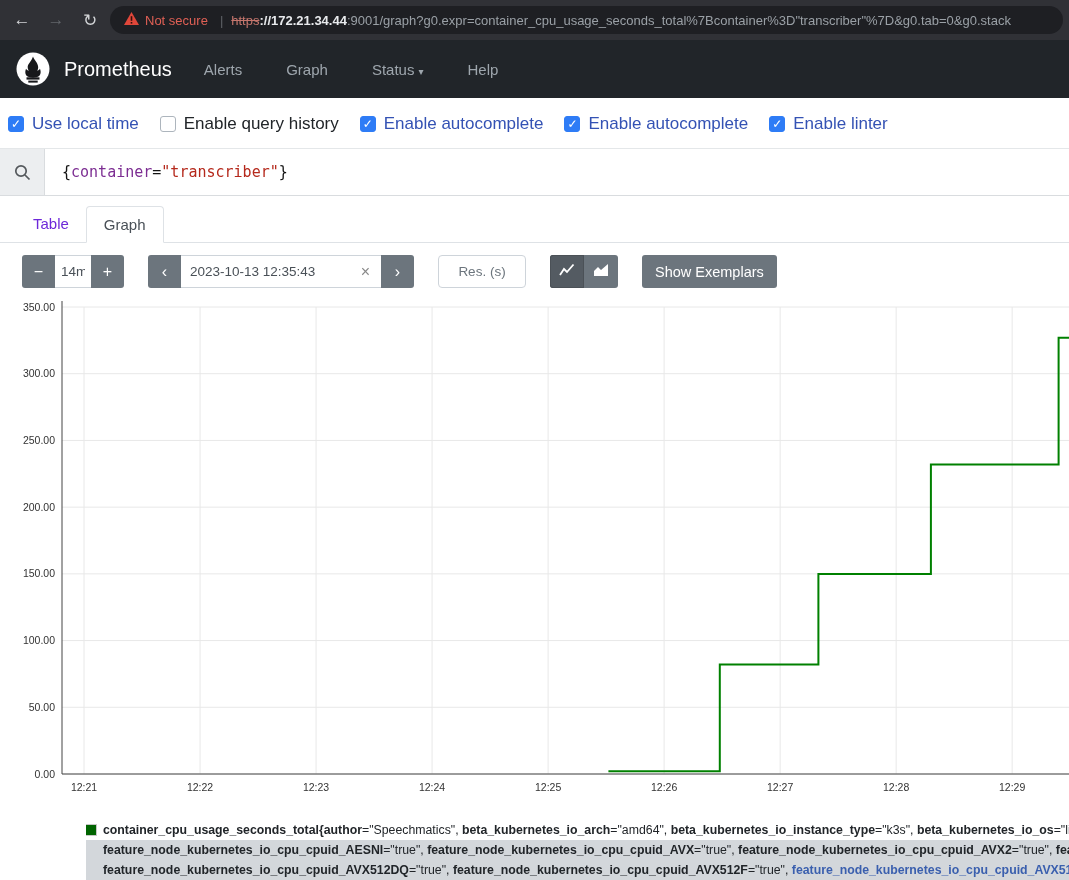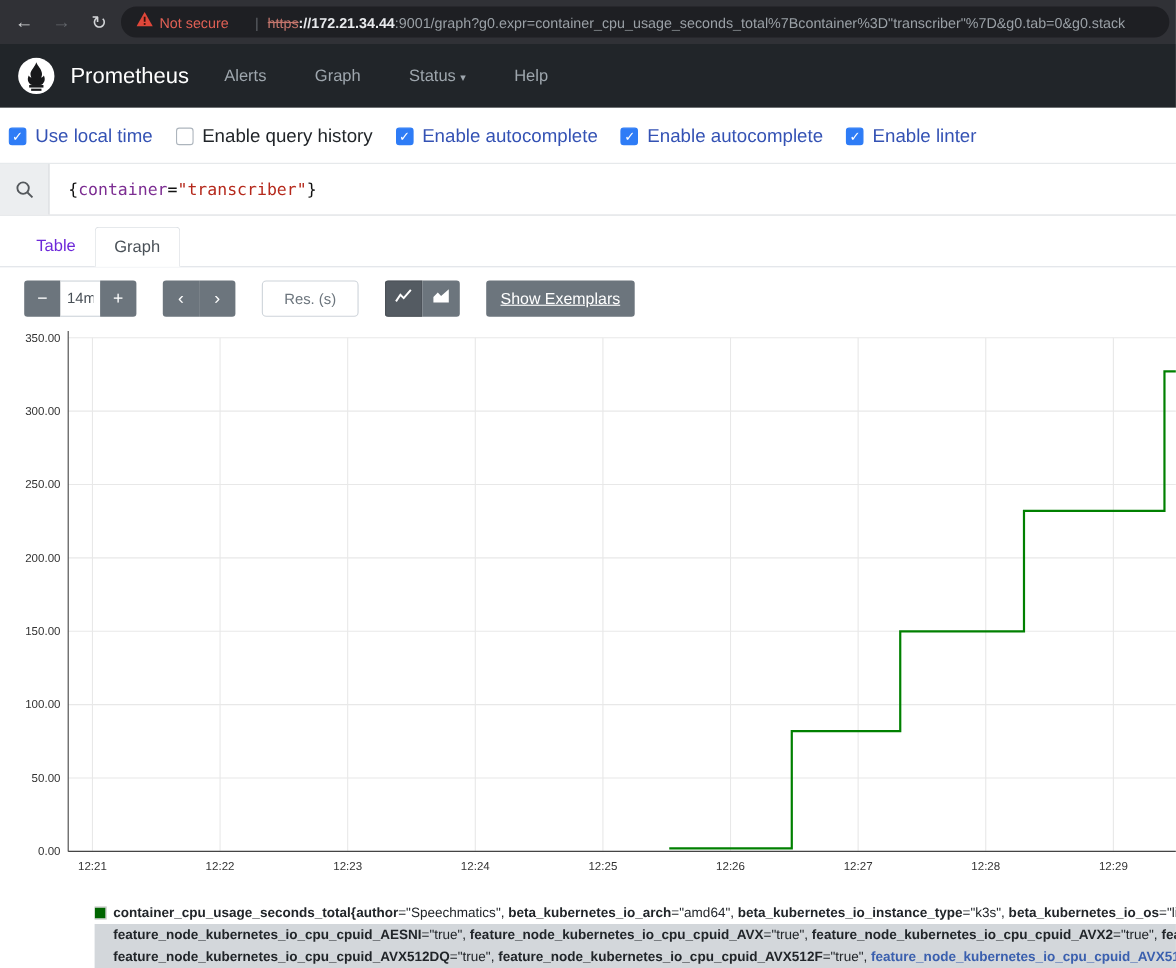--- a/index.html
+++ b/index.html
@@ -18,21 +18,21 @@
   .nav-btn{
     width:28px; height:28px; display:flex; align-items:center; justify-content:center;
     color:#d2d4d7; font-size:17px; border-radius:50%; cursor:pointer; flex:0 0 auto;
   }
   .nav-btn.disabled{ color:#62666b; }
   .address-bar{
     flex:1; height:28px; background:#1e1f23; border-radius:14px;
     display:flex; align-items:center; padding:0 14px; overflow:hidden; white-space:nowrap;
   }
   .warn-icon{ margin-right:6px; flex:0 0 auto; }
-  .not-secure{ color:#e06055; font-size:13px; margin-right:24px; }
+  .not-secure{ color:#e06055; font-size:13px; margin-right:12px; }
   .url-divider{ color:#5f6368; margin-right:8px; font-size:13px; }
   .url{ font-size:13px; color:#9aa0a6; overflow:hidden; white-space:nowrap; }
   .url .scheme{ color:#c5766d; text-decoration:line-through; }
   .url .host{ color:#e8eaed; font-weight:bold; }
   .url .rest{ color:#9aa0a6; }
 
   
   .navbar{
     height:58px; background:#212529; display:flex; align-items:center;
     padding:0 16px; gap:14px;
@@ -110,21 +110,20 @@
     display:flex; align-items:center; padding:0 9px; background:#fff; cursor:text;
   }
   .dt-text{ font-size:13.5px; color:#495057; flex:1; }
   .dt-clear{ color:#888; font-size:16px; cursor:pointer; padding:0 2px; }
   .res{ width:88px; border-radius:4px; text-align:center; }
   .res::placeholder{ color:#6c757d; }
   .btn-exemplars{
     background:#6c757d; color:#fff; border:none; border-radius:3px; height:33px;
     font-size:14.5px; padding:0 13px; cursor:pointer;
     font-family:"Liberation Sans", sans-serif;
-    text-decoration:underline;
   }
 
   
   .chart-wrap{ margin-top:8px; }
   #chart-svg{ display:block; }
   #chart-svg text{ font-family:"Liberation Sans", sans-serif; }
 
   
   .legend{ margin:24px 0 0 86px; width:calc(100% - 86px); font-size:12.3px; }
   .legend-line{
@@ -217,20 +216,24 @@
 
 <div class="controls">
   <div class="grp">
     <button class="btn">−</button>
     <input class="ctl-input duration" value="14m5" style="">
     <button class="btn">+</button>
   </div>
 
   <div class="grp">
     <button class="btn">‹</button>
+    <div class="dt-wrap">
+      <span class="dt-text">2023-10-13 12:35:43</span>
+      <span class="dt-clear">×</span>
+    </div>
     <button class="btn">›</button>
   </div>
 
   <input class="ctl-input res" placeholder="Res. (s)" style="">
 
   <div class="grp">
     <button class="btn active">
       <span>
         <svg width="16" height="16" viewBox="0 0 16 16">
           <polyline points="1,13 5,7 8,10 14.5,2.5" stroke="#fff" stroke-width="1.8" fill="none"></polyline>

